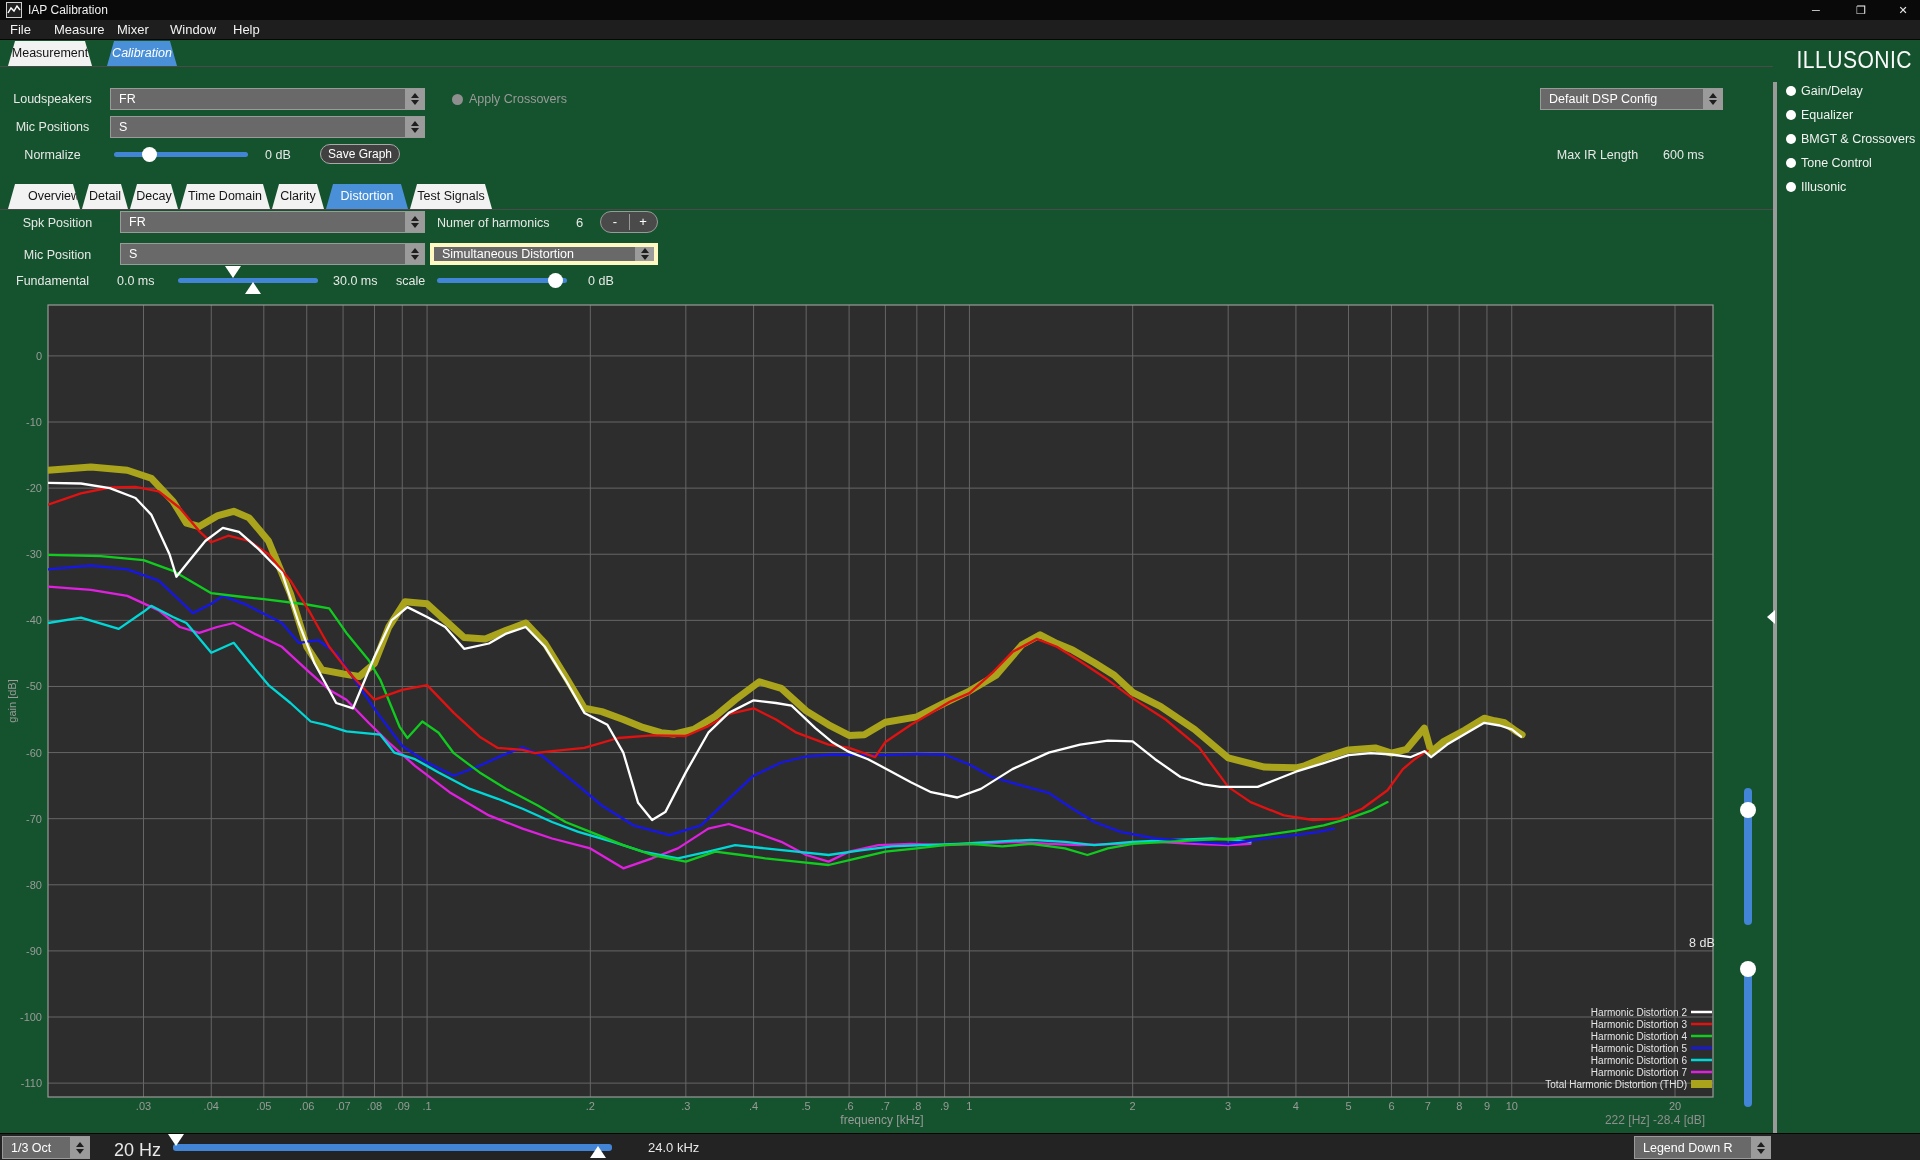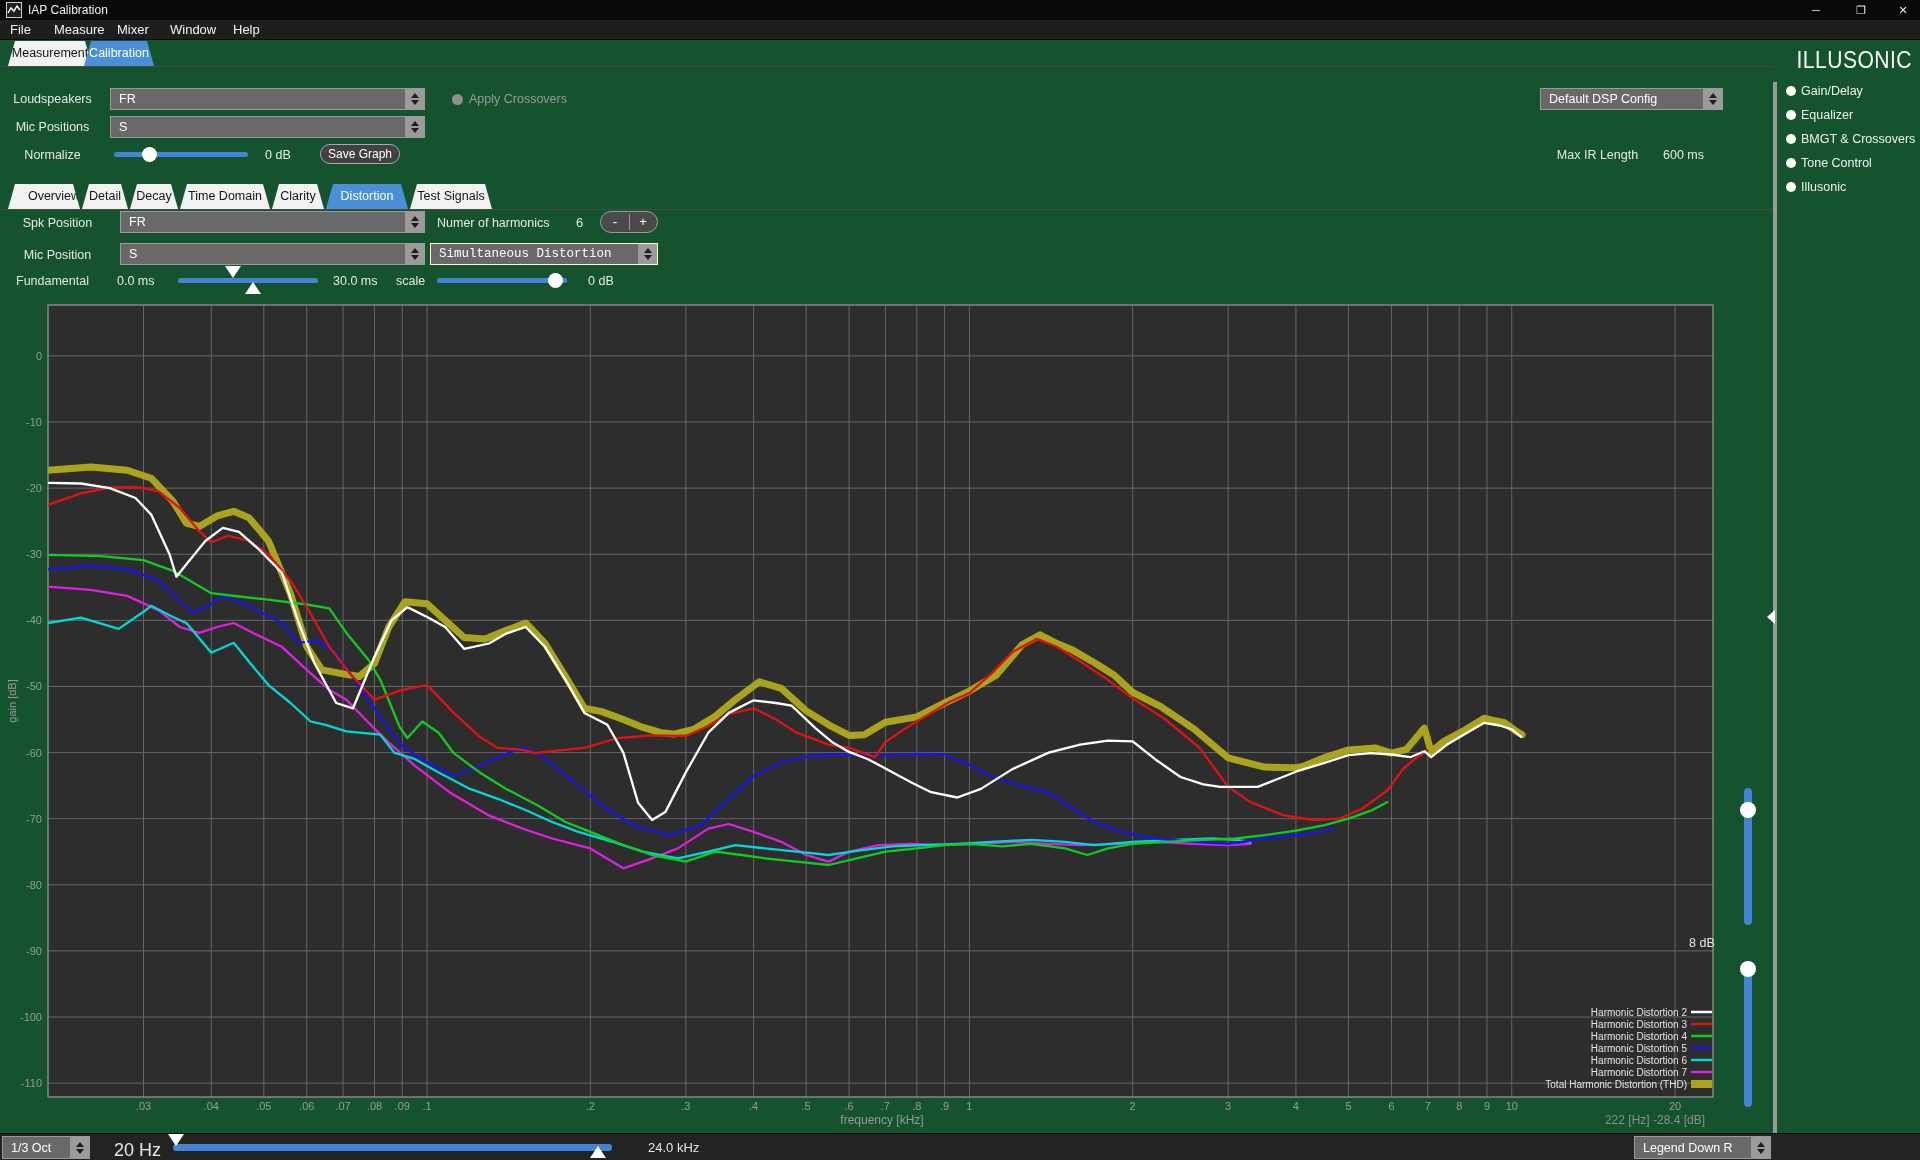--- a/index.html
+++ b/index.html
@@ -20,21 +20,21 @@
   .tab-light{background:#f2f2f2;color:#141414;}
   .tab-blue{background:#4a90d8;color:#ffffff;}
   .hline{position:absolute;height:1px;background:#4a4a4a;}
   
   .dd{position:absolute;background:#696969;border:1px solid #9a9a9a;box-sizing:border-box;}
   .dd .dd-text{position:absolute;left:8px;top:50%;transform:translateY(-50%);color:#ffffff;font-size:12.5px;}
   .dd .dd-spin{position:absolute;right:0;top:0;bottom:0;width:19px;background:#9b9b9b;
                display:flex;flex-direction:column;align-items:center;justify-content:center;gap:2px;}
   .tri-u{width:0;height:0;border-left:4px solid transparent;border-right:4px solid transparent;border-bottom:5px solid #1e1e1e;}
   .tri-d{width:0;height:0;border-left:4px solid transparent;border-right:4px solid transparent;border-top:5px solid #1e1e1e;}
-  .dd-focus{border:1px solid #fef9c3;font-family:Liberation Mono, monospace;}
+  .dd-focus{border:4px solid #fef9c3;}
   .lbl{position:absolute;color:#e8e8e8;font-size:12.5px;white-space:nowrap;}
   .lbl-r{text-align:center;}
   .dim{color:#9a9a9a;}
   
   .htrack{position:absolute;background:#4285d6;border-radius:3px;}
   .hthumb{position:absolute;width:15px;height:15px;border-radius:50%;background:#ffffff;}
   .vtrack{position:absolute;width:8px;background:#4285d6;border-radius:4px;}
   .vthumb{position:absolute;width:16px;height:16px;border-radius:50%;background:#ffffff;}
   .mark-down{position:absolute;width:0;height:0;border-left:8px solid transparent;border-right:8px solid transparent;border-top:12px solid #ffffff;}
   .mark-up{position:absolute;width:0;height:0;border-left:8px solid transparent;border-right:8px solid transparent;border-bottom:12px solid #ffffff;}
@@ -74,21 +74,21 @@
 
   <div class="menubar">
     <span class="menuitem" style="left:10px;">File</span>
     <span class="menuitem" style="left:54px;">Measure</span>
     <span class="menuitem" style="left:117px;">Mixer</span>
     <span class="menuitem" style="left:170px;">Window</span>
     <span class="menuitem" style="left:233px;">Help</span>
   </div>
 
   <div class="tab tab-light" style="left:8px;top:41px;width:84px;">Measurement</div>
-  <div class="tab tab-blue" style="left:84px;top:41px;width:70px;">Calibration</div>
+  <div class="tab tab-blue" style="left:107px;top:41px;width:70px;font-style:italic;">Calibration</div>
   <div class="hline" style="left:0;top:66px;width:1773px;"></div>
 
   <div class="lbl lbl-r" style="left:0;top:92px;width:105px;">Loudspeakers</div>
   <div class="dd" style="left:110px;top:88px;width:315px;height:22px;">
     <span class="dd-text">FR</span>
     <span class="dd-spin">
         <i class="tri-u"></i>
         <i class="tri-d"></i>
       </span>
   </div>

